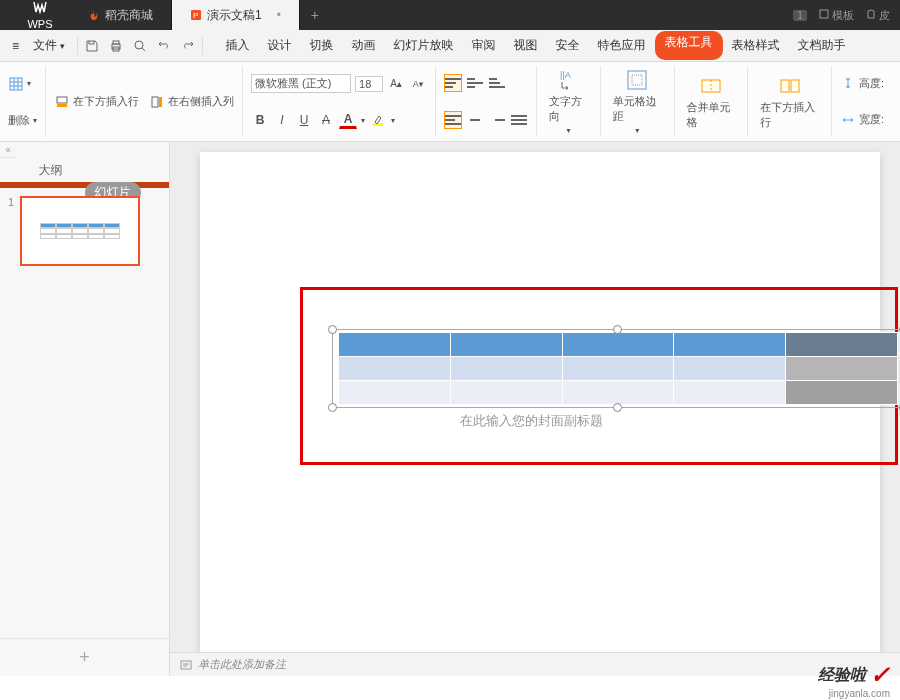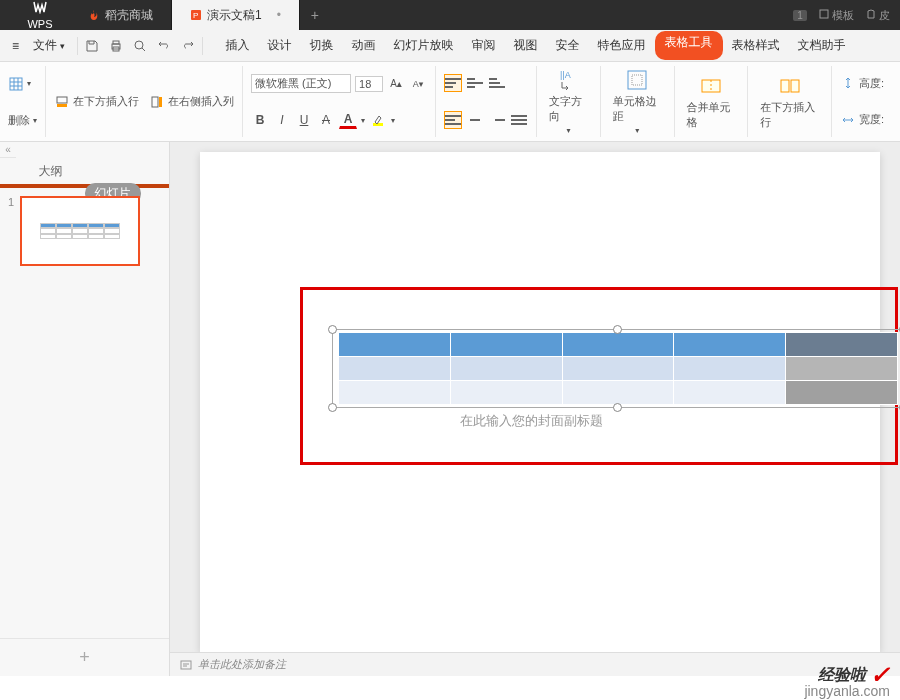--- a/index.html
+++ b/index.html
@@ -37,21 +37,21 @@
 .btn-row { display: flex; gap: 4px; align-items: center; }
 .fmt-btn { width: 18px; height: 18px; display: inline-flex; align-items: center; justify-content: center; border: 1px solid transparent; font-size: 12px; }
 .fmt-btn.sel { border: 1px solid #f90; background: #fff3e0; }
 .color-underline { border-bottom: 3px solid #d00; font-weight: bold; }
 .align-btn { width: 18px; height: 14px; display: inline-flex; flex-direction: column; gap: 2px; justify-content: center; }
 .align-btn span { height: 2px; background: #666; }
 
 
 .workspace { display: flex; height: 534px; background: #eaeaea; }
 .thumb-panel { width: 170px; background: #f7f7f7; border-right: 1px solid #ddd; display: flex; flex-direction: column; }
-.thumb-tabs { height: 30px; display: flex; align-items: center; justify-content: center; gap: 12px; font-size: 12px; color: #666; border-bottom: 4px solid #c2410c; }
+.thumb-tabs { height: 30px; display: flex; align-items: center; justify-content: center; gap: 12px; font-size: 12px; color: #666; border-bottom: 6px solid #c2410c; }
 .thumb-tabs .tt { padding: 2px 10px; }
 .thumb-tabs .tt.active { background: #999; color: #fff; border-radius: 10px; margin-top: 45px; }
 .thumb-collapse { width: 16px; text-align: center; color: #999; font-size: 10px; border-bottom: 1px solid #e5e5e5; padding: 2px 0; }
 .thumb-list { flex: 1; padding: 8px; }
 .thumb-item { display: flex; gap: 6px; }
 .thumb-num { font-size: 11px; color: #888; }
 .thumb-slide { width: 120px; height: 70px; background: #fff; border: 2px solid #f25022; display: flex; align-items: center; justify-content: center; }
 .thumb-table { width: 80px; height: 16px; display: flex; flex-direction: column; }
 .thumb-table .tr { flex: 1; display: flex; }
 .thumb-table .tc { flex: 1; border: 0.5px solid #ccc; }
@@ -72,21 +72,21 @@
 .table-obj .r3 td { background: #eaeff7; }
 .table-obj .r3 td.last { background: #a0a0a0; }
 .sel-handle { position: absolute; width: 9px; height: 9px; background: #fff; border: 1px solid #888; border-radius: 50%; }
 .sel-border { position: absolute; border: 1px solid #aaa; }
 .placeholder-text { position: absolute; left: 260px; top: 260px; font-size: 13px; color: #999; }
 
 .notes-bar { height: 24px; background: #f3f3f3; border-top: 1px solid #ddd; display: flex; align-items: center; padding: 0 10px; font-size: 11px; color: #888; gap: 6px; font-style: italic; }
 
 .watermark { position: absolute; right: 10px; bottom: 11px; font-size: 16px; font-weight: bold; color: #333; font-style: italic; display: flex; align-items: center; gap: 4px; justify-content: space-between; }
 .watermark .check { color: #d00; font-size: 24px; }
-.watermark .sub { position: absolute; right: 0; bottom: -10px; font-size: 14px; color: #888; font-style: normal; font-weight: normal; }
+.watermark .sub { position: absolute; right: 0; bottom: -10px; font-size: 10px; color: #888; font-style: normal; font-weight: normal; }
 
 svg { display: block; }
 </style>
 </head>
 <body>
 
 <div class="titlebar">
   <div class="wps-logo">
     <svg width="14" height="14" viewBox="0 0 14 14">
         <path d="M1 2 L3 12 L5 5 L7 12 L9 5 L11 12 L13 2" stroke="#fff" stroke-width="1.5" fill="none"></path>

